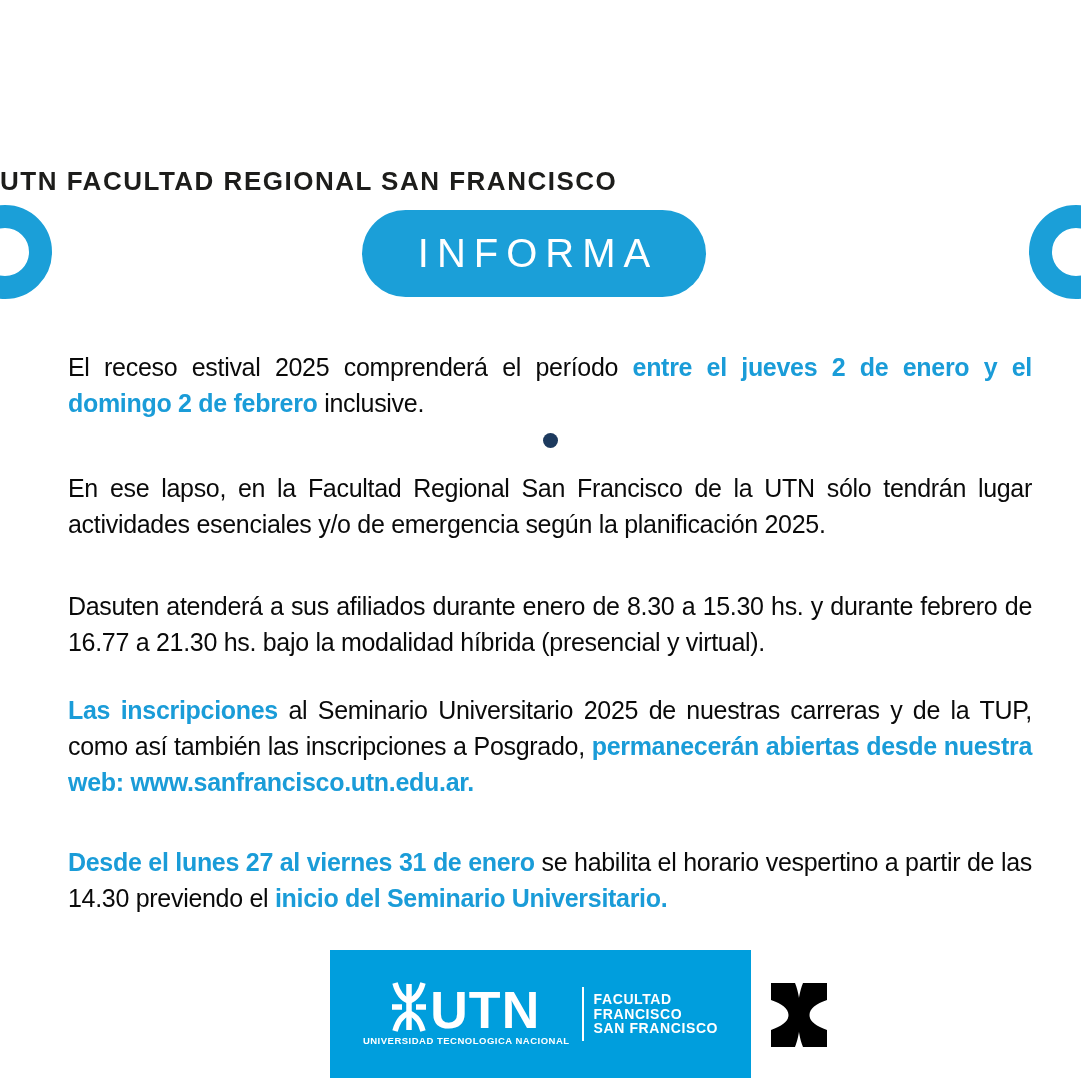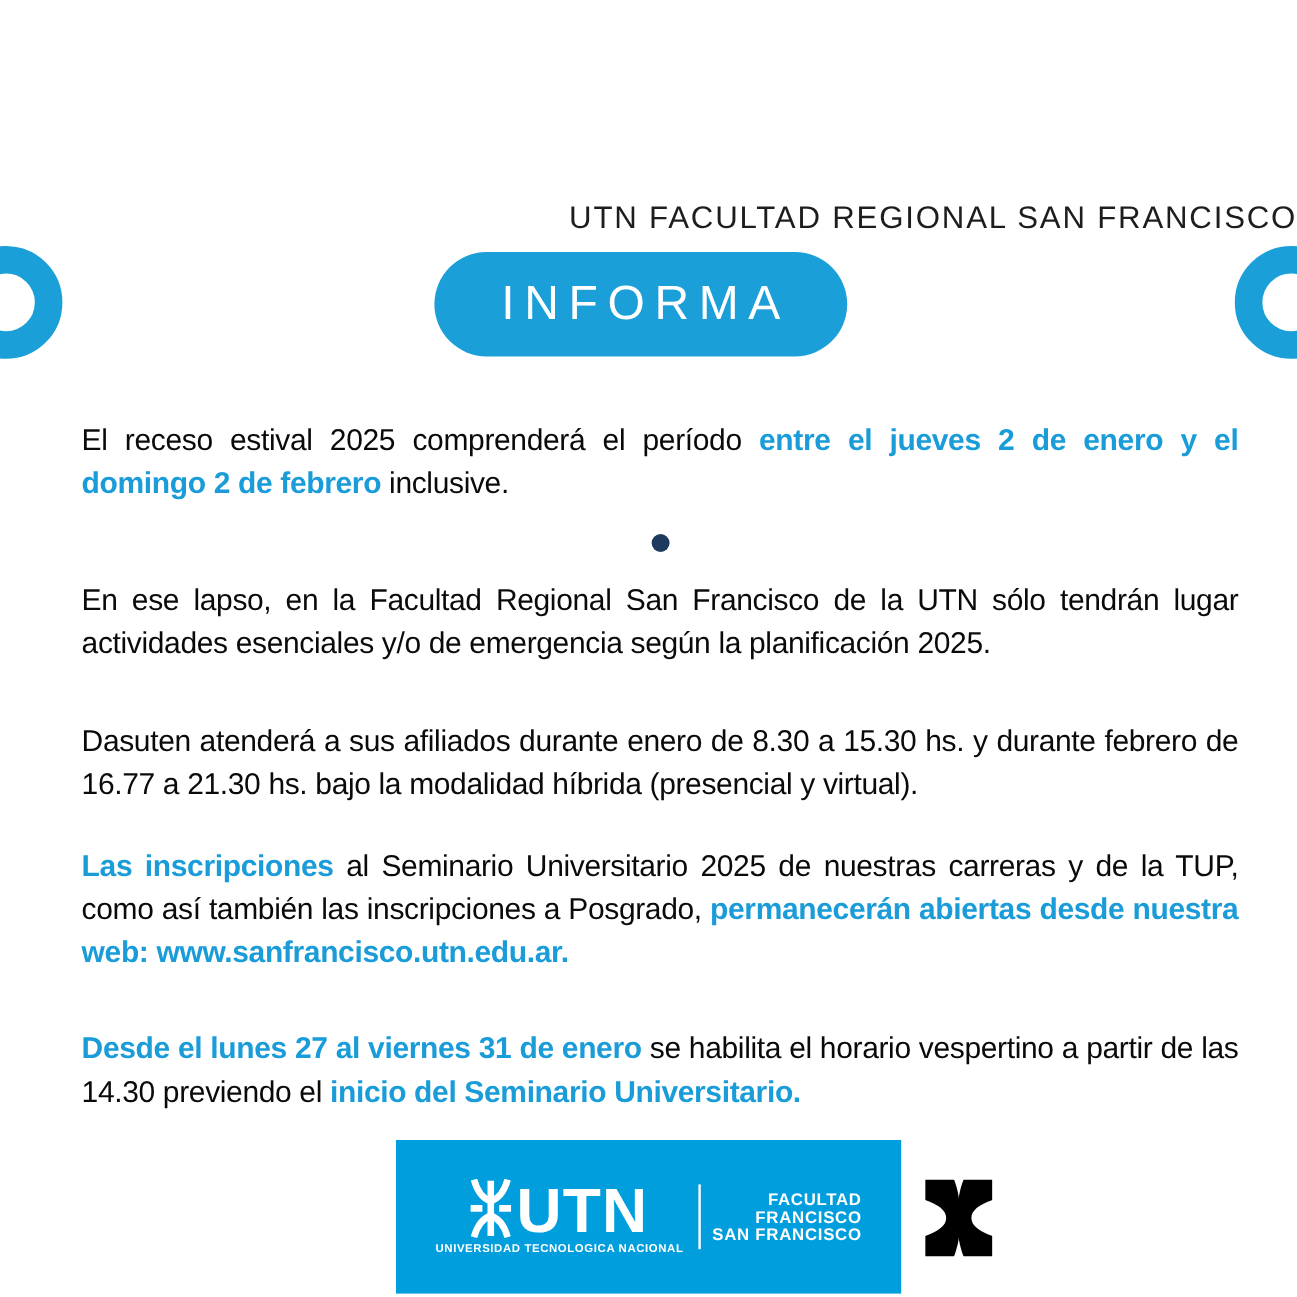--- a/index.html
+++ b/index.html
@@ -15,22 +15,22 @@
     position:relative;
     width:1081px;height:1081px;
     background:#ffffff;
     overflow:hidden;
     font-family:"Liberation Sans", sans-serif;
   }
 
   
   .header-title{
     position:absolute;top:166px;left:0;right:0;
-    text-align:right;
-    font-size:26px;font-weight:400;letter-spacing:1.5px;
+    text-align:left;
+    font-size:26px;font-weight:700;letter-spacing:1.5px;
     color:var(--header-ink);
   }
 
   
   .badge-pill{
     position:absolute;left:362px;top:210px;width:344px;height:87px;
     border-radius:48px;background:var(--accent);
     display:flex;align-items:center;justify-content:center;
   }
   .badge-pill .badge-label{
@@ -49,21 +49,21 @@
 
   
   .content{
     position:absolute;left:68px;top:349px;width:964px;
   }
   .content p{
     margin:0 0 44px 0;
     font-size:25px;line-height:36px;letter-spacing:-0.3px;
     text-align:justify;color:var(--ink);
   }
-  .content p:nth-of-type(1){margin-bottom:24px;}
+  .content p:nth-of-type(1){margin-bottom:12px;}
   .content p:nth-of-type(2){margin-bottom:46px;}
   .content p:nth-of-type(3){margin-bottom:32px;}
   .content p:nth-of-type(4){}
   .content p:last-of-type{margin-bottom:16px;}
   .content .hl{color:var(--text-blue);font-weight:700;}
   .dot{
     width:15px;height:15px;border-radius:50%;
     background:var(--navy);margin:0 auto 22px auto;
   }
 
@@ -85,21 +85,21 @@
     color:#ffffff;font-size:9.5px;font-weight:700;
     letter-spacing:0.5px;margin-top:3px;white-space:nowrap;
   }
   .logo-divider{
     width:2px;height:54px;background:#ffffff;
     margin:0 10px 0 12px;
   }
   .faculty{display:flex;flex-direction:column;justify-content:center;}
   .faculty span{
     color:#ffffff;font-size:14px;font-weight:700;
-    letter-spacing:0.6px;line-height:14.5px;white-space:nowrap;text-align:right;
+    letter-spacing:0.6px;line-height:14.5px;white-space:nowrap;
   }
 
   
   .x-mark{position:absolute;left:771px;top:983px;width:56px;height:64px;}
 </style>
 </head>
 <body>
 
 <div class="canvas">
 

